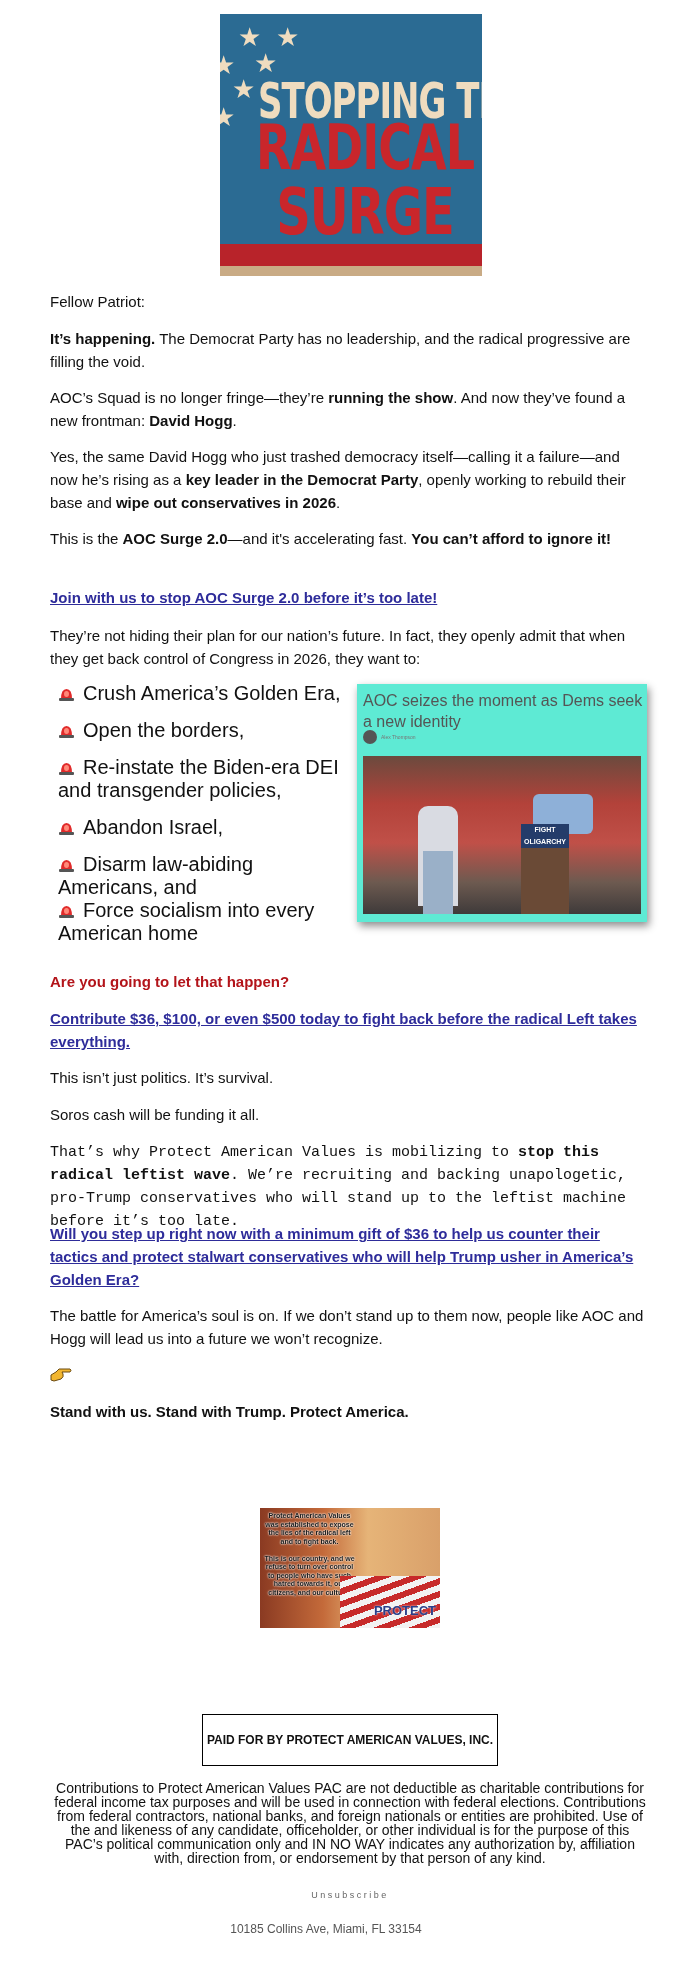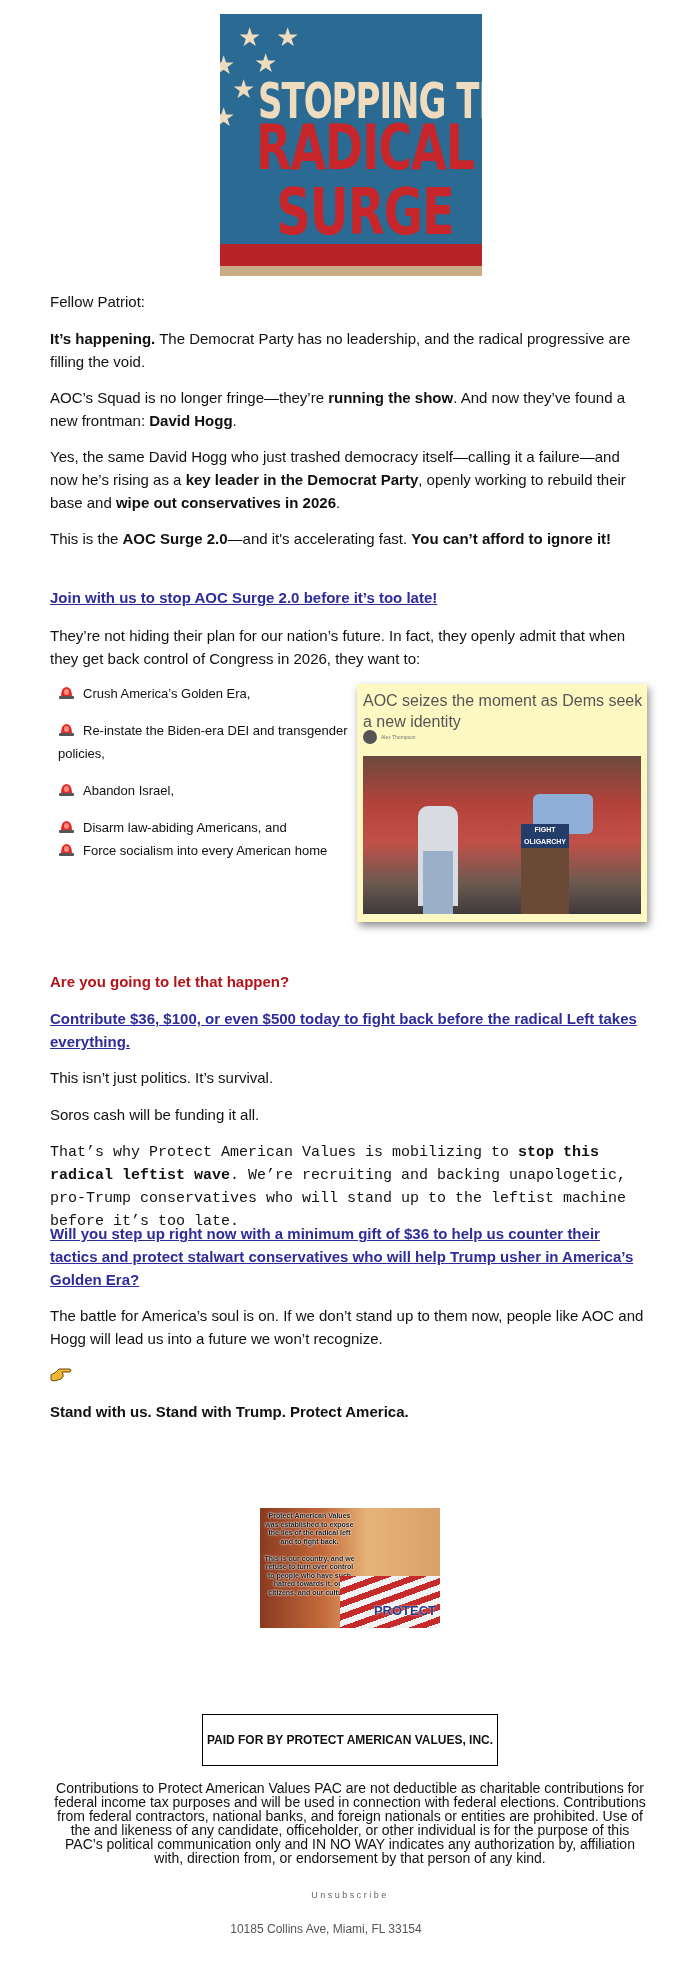--- a/index.html
+++ b/index.html
@@ -10,23 +10,23 @@
   .hero .stripe-tan { position:absolute; left:0; right:0; bottom:0; height:10px; background:#c9ab85; }
   .hero .t1 { position:absolute; left:38px; top:58px; width:224px; font-family:"DejaVu Sans", sans-serif; font-weight:bold; font-size:34px; letter-spacing:-1px; color:#efdcbf; transform:scaleY(1.45); transform-origin:top left; white-space:nowrap; }
   .hero .t2 { position:absolute; left:30px; top:102px; width:230px; text-align:center; font-family:"DejaVu Sans", sans-serif; font-weight:bold; font-size:46px; letter-spacing:-1px; color:#c9262b; transform:scaleY(1.35); transform-origin:top center; line-height:1; }
   .hero .t3 { position:absolute; left:30px; top:165px; width:230px; text-align:center; font-family:"DejaVu Sans", sans-serif; font-weight:bold; font-size:48px; letter-spacing:-1px; color:#c9262b; transform:scaleY(1.35); transform-origin:top center; line-height:1; }
   .star { position:absolute; color:#efdcbf; font-size:26px; line-height:1; }
   p { margin:0; font-size:15px; line-height:23px; }
   .blk { position:absolute; left:50px; width:600px; }
   a.lnk { color:#2e2c9a; font-weight:bold; text-decoration:underline; }
   .red { color:#b3141a; font-weight:bold; }
   .list { position:absolute; left:58px; width:290px; }
-  .li { font-size:13px; line-height:23px; margin:0; }
+  .li { font-size:20px; line-height:23px; margin:0; }
   .siren { display:inline-block; width:17px; height:14px; vertical-align:-1px; margin-right:8px; }
-  .card { position:absolute; left:357px; top:684px; width:290px; height:238px; background:#fef9c3; box-shadow:2px 4px 8px rgba(0,0,0,0.45); }
+  .card { position:absolute; left:357px; top:684px; width:290px; height:238px; background:#5eead4; box-shadow:2px 4px 8px rgba(0,0,0,0.45); }
   .card .headline { position:absolute; left:6px; top:6px; width:280px; font-size:16px; line-height:21px; color:#555; }
   .card .byline { position:absolute; left:6px; top:50px; font-size:5px; color:#777; }
   .card .av { position:absolute; left:6px; top:46px; width:14px; height:14px; border-radius:50%; background:#555; }
   .card .photo { position:absolute; left:6px; top:72px; width:278px; height:158px;
      background: linear-gradient(180deg, #6b4a3e 0%, #b3423a 30%, #c05048 55%, #6d5a50 80%, #3e3a3a 100%); overflow:hidden; }
   .photo .p1 { position:absolute; left:55px; top:50px; width:40px; height:100px; background:#d9dbe2; border-radius:10px 10px 0 0; }
   .photo .p1b { position:absolute; left:60px; top:95px; width:30px; height:63px; background:#9ab0c8; }
   .photo .pod { position:absolute; left:158px; top:68px; width:48px; height:90px; background:#6a4a36; }
   .photo .podsign { position:absolute; left:158px; top:68px; width:48px; height:24px; background:#243c6a; color:#fff; font-size:7px; text-align:center; line-height:12px; font-weight:bold; }
   .photo .p2 { position:absolute; left:170px; top:38px; width:60px; height:40px; background:#8eb0d8; border-radius:6px; }
@@ -71,20 +71,25 @@
 <p class="blk" style="top:586px;"><a class="lnk" href="#">Join with us to stop AOC Surge 2.0 before it’s too late!</a></p>
 
 <p class="blk" style="top:624px;">They’re not hiding their plan for our nation’s future. In fact, they openly admit that when they get back control of Congress in 2026, they want to:</p>
 
 <div class="list" style="top:682px;">
   <p class="li" style="margin-bottom:14px;"><svg class="siren" viewBox="0 0 17 14">
         <path d="M3 12 Q3 2 8.5 2 Q14 2 14 12 Z" fill="#e12b2b"></path>
         <ellipse cx="8.5" cy="7" rx="2.5" ry="3" fill="#ff8a7a"></ellipse>
         <rect x="1" y="11" width="15" height="3" rx="1" fill="#555"></rect>
       </svg><span>Crush America’s Golden Era,</span></p>
+  <p class="li" style="margin-bottom:14px;"><svg class="siren" viewBox="0 0 17 14">
+        <path d="M3 12 Q3 2 8.5 2 Q14 2 14 12 Z" fill="#e12b2b"></path>
+        <ellipse cx="8.5" cy="7" rx="2.5" ry="3" fill="#ff8a7a"></ellipse>
+        <rect x="1" y="11" width="15" height="3" rx="1" fill="#555"></rect>
+      </svg><span>Open the borders,</span></p>
   <p class="li" style="margin-bottom:14px;"><svg class="siren" viewBox="0 0 17 14">
         <path d="M3 12 Q3 2 8.5 2 Q14 2 14 12 Z" fill="#e12b2b"></path>
         <ellipse cx="8.5" cy="7" rx="2.5" ry="3" fill="#ff8a7a"></ellipse>
         <rect x="1" y="11" width="15" height="3" rx="1" fill="#555"></rect>
       </svg><span>Re-instate the Biden-era DEI and transgender policies,</span></p>
   <p class="li" style="margin-bottom:14px;"><svg class="siren" viewBox="0 0 17 14">
         <path d="M3 12 Q3 2 8.5 2 Q14 2 14 12 Z" fill="#e12b2b"></path>
         <ellipse cx="8.5" cy="7" rx="2.5" ry="3" fill="#ff8a7a"></ellipse>
         <rect x="1" y="11" width="15" height="3" rx="1" fill="#555"></rect>
       </svg><span>Abandon Israel,</span></p>

